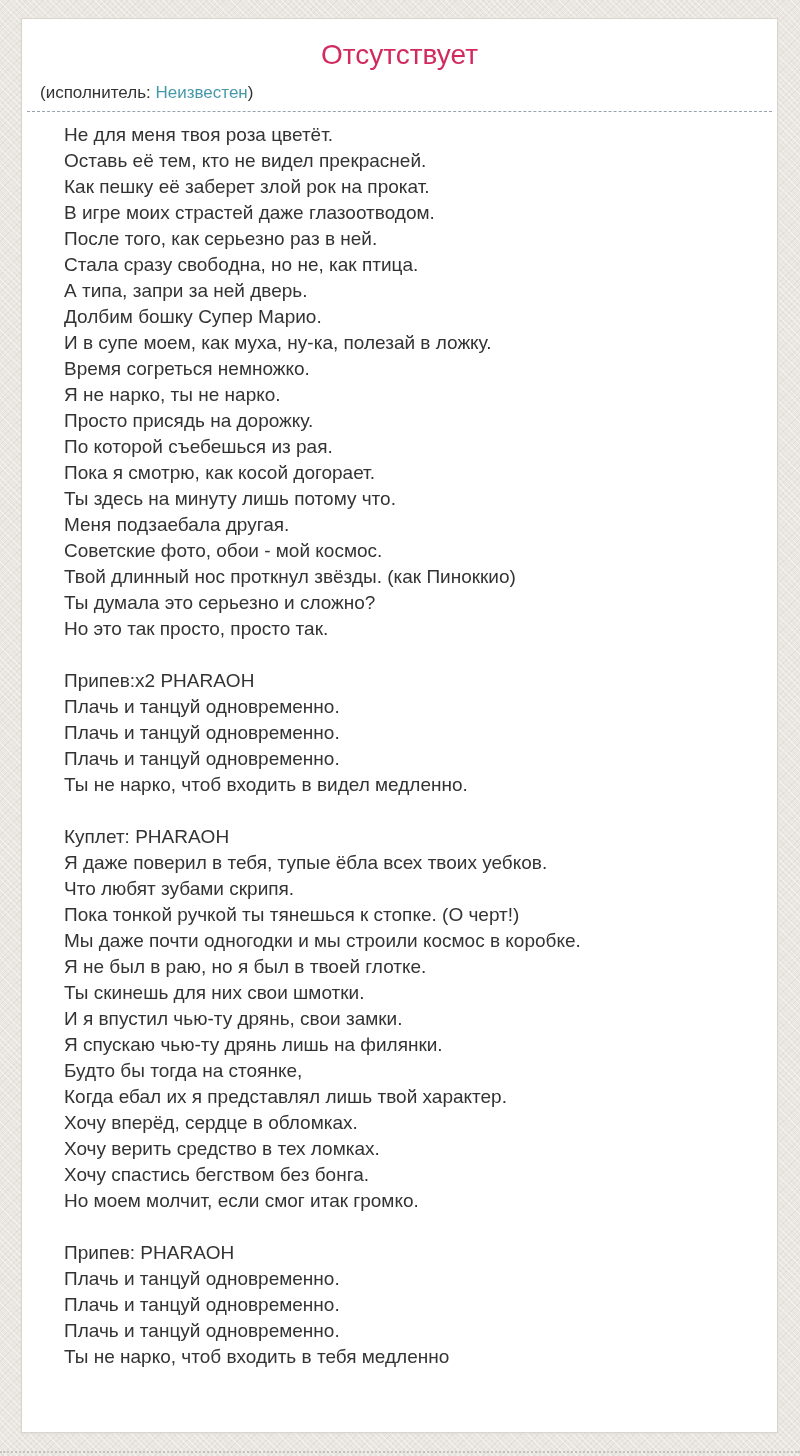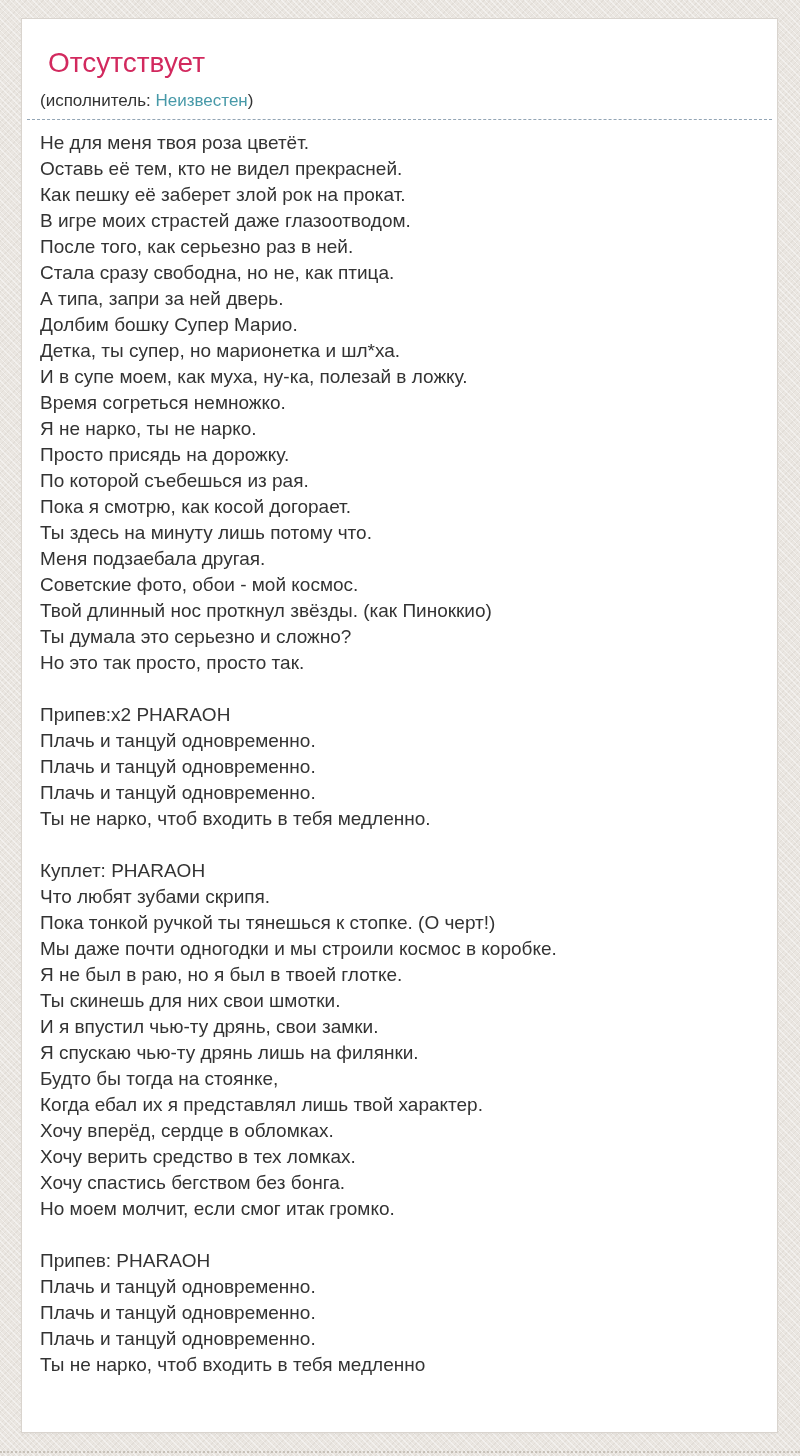--- a/index.html
+++ b/index.html
@@ -40,25 +40,26 @@
     border:1px solid var(--card-border);
     box-shadow:0 1px 2px rgba(0,0,0,.04);
     padding:20px 18px 26px;
   }
   .header{
     margin:0 -13px 0;
     padding:0 13px 7px;
     border-bottom:1px dashed var(--separator-color);
   }
   .song-title{
-    margin:8px;
+    margin:0;
     font-size:28px;
     line-height:31px;
     font-weight:400;
     color:var(--title-color);
+    text-align:center;
   }
   .artist-line{
     font-size:17px;
     line-height:22px;
     color:var(--text-color);
     margin-top:12px;
   }
   .artist-link{
     color:var(--link-color);
     text-decoration:none;
@@ -66,60 +67,61 @@
   }
   .lyrics{
     margin-top:10px;
     font-size:19px;
     line-height:26px;
     color:var(--text-color);
   }
   .lyric-line{
     white-space:pre-wrap;
     min-height:26px;
+    margin-left:24px;
   }
 </style>
 </head>
 <body>
 
 <div class="card">
   <div class="header">
     <h1 class="song-title">Отсутствует</h1>
     <div class="artist-line"><span>(исполнитель: </span><a class="artist-link">Неизвестен</a><span>)</span></div>
   </div>
   <div class="lyrics">
       <div class="lyric-line">Не для меня твоя роза цветёт.</div>
       <div class="lyric-line">Оставь её тем, кто не видел прекрасней.</div>
       <div class="lyric-line">Как пешку её заберет злой рок на прокат.</div>
       <div class="lyric-line">В игре моих страстей даже глазоотводом.</div>
       <div class="lyric-line">После того, как серьезно раз в ней.</div>
       <div class="lyric-line">Стала сразу свободна, но не, как птица.</div>
       <div class="lyric-line">А типа, запри за ней дверь.</div>
       <div class="lyric-line">Долбим бошку Супер Марио.</div>
-      <div class="lyric-line">Детка, ты супер, но марионетка и шл*ха.</div>
       <div class="lyric-line">И в супе моем, как муха, ну-ка, полезай в ложку.</div>
       <div class="lyric-line">Время согреться немножко.</div>
       <div class="lyric-line">Я не нарко, ты не нарко.</div>
       <div class="lyric-line">Просто присядь на дорожку.</div>
       <div class="lyric-line">По которой съебешься из рая.</div>
       <div class="lyric-line">Пока я смотрю, как косой догорает.</div>
       <div class="lyric-line">Ты здесь на минуту лишь потому что.</div>
       <div class="lyric-line">Меня подзаебала другая.</div>
       <div class="lyric-line">Советские фото, обои - мой космос.</div>
       <div class="lyric-line">Твой длинный нос проткнул звёзды. (как Пиноккио)</div>
       <div class="lyric-line">Ты думала это серьезно и сложно?</div>
       <div class="lyric-line">Но это так просто, просто так.</div>
       <div class="lyric-line">&nbsp;</div>
       <div class="lyric-line">Припев:x2 PHARAOH</div>
       <div class="lyric-line">Плачь и танцуй одновременно.</div>
       <div class="lyric-line">Плачь и танцуй одновременно.</div>
       <div class="lyric-line">Плачь и танцуй одновременно.</div>
-      <div class="lyric-line">Ты не нарко, чтоб входить в тебя медленно.</div>
+      <div class="lyric-line">Ты не нарко, чтоб входить в видел медленно.</div>
       <div class="lyric-line">&nbsp;</div>
       <div class="lyric-line">Куплет: PHARAOH</div>
+      <div class="lyric-line">Я даже поверил в тебя, тупые ёбла всех твоих уебков.</div>
       <div class="lyric-line">Что любят зубами скрипя.</div>
       <div class="lyric-line">Пока тонкой ручкой ты тянешься к стопке. (О черт!)</div>
       <div class="lyric-line">Мы даже почти одногодки и мы строили космос в коробке.</div>
       <div class="lyric-line">Я не был в раю, но я был в твоей глотке.</div>
       <div class="lyric-line">Ты скинешь для них свои шмотки.</div>
       <div class="lyric-line">И я впустил чью-ту дрянь, свои замки.</div>
       <div class="lyric-line">Я спускаю чью-ту дрянь лишь на филянки.</div>
       <div class="lyric-line">Будто бы тогда на стоянке,</div>
       <div class="lyric-line">Когда ебал их я представлял лишь твой характер.</div>
       <div class="lyric-line">Хочу вперёд, сердце в обломках.</div>

